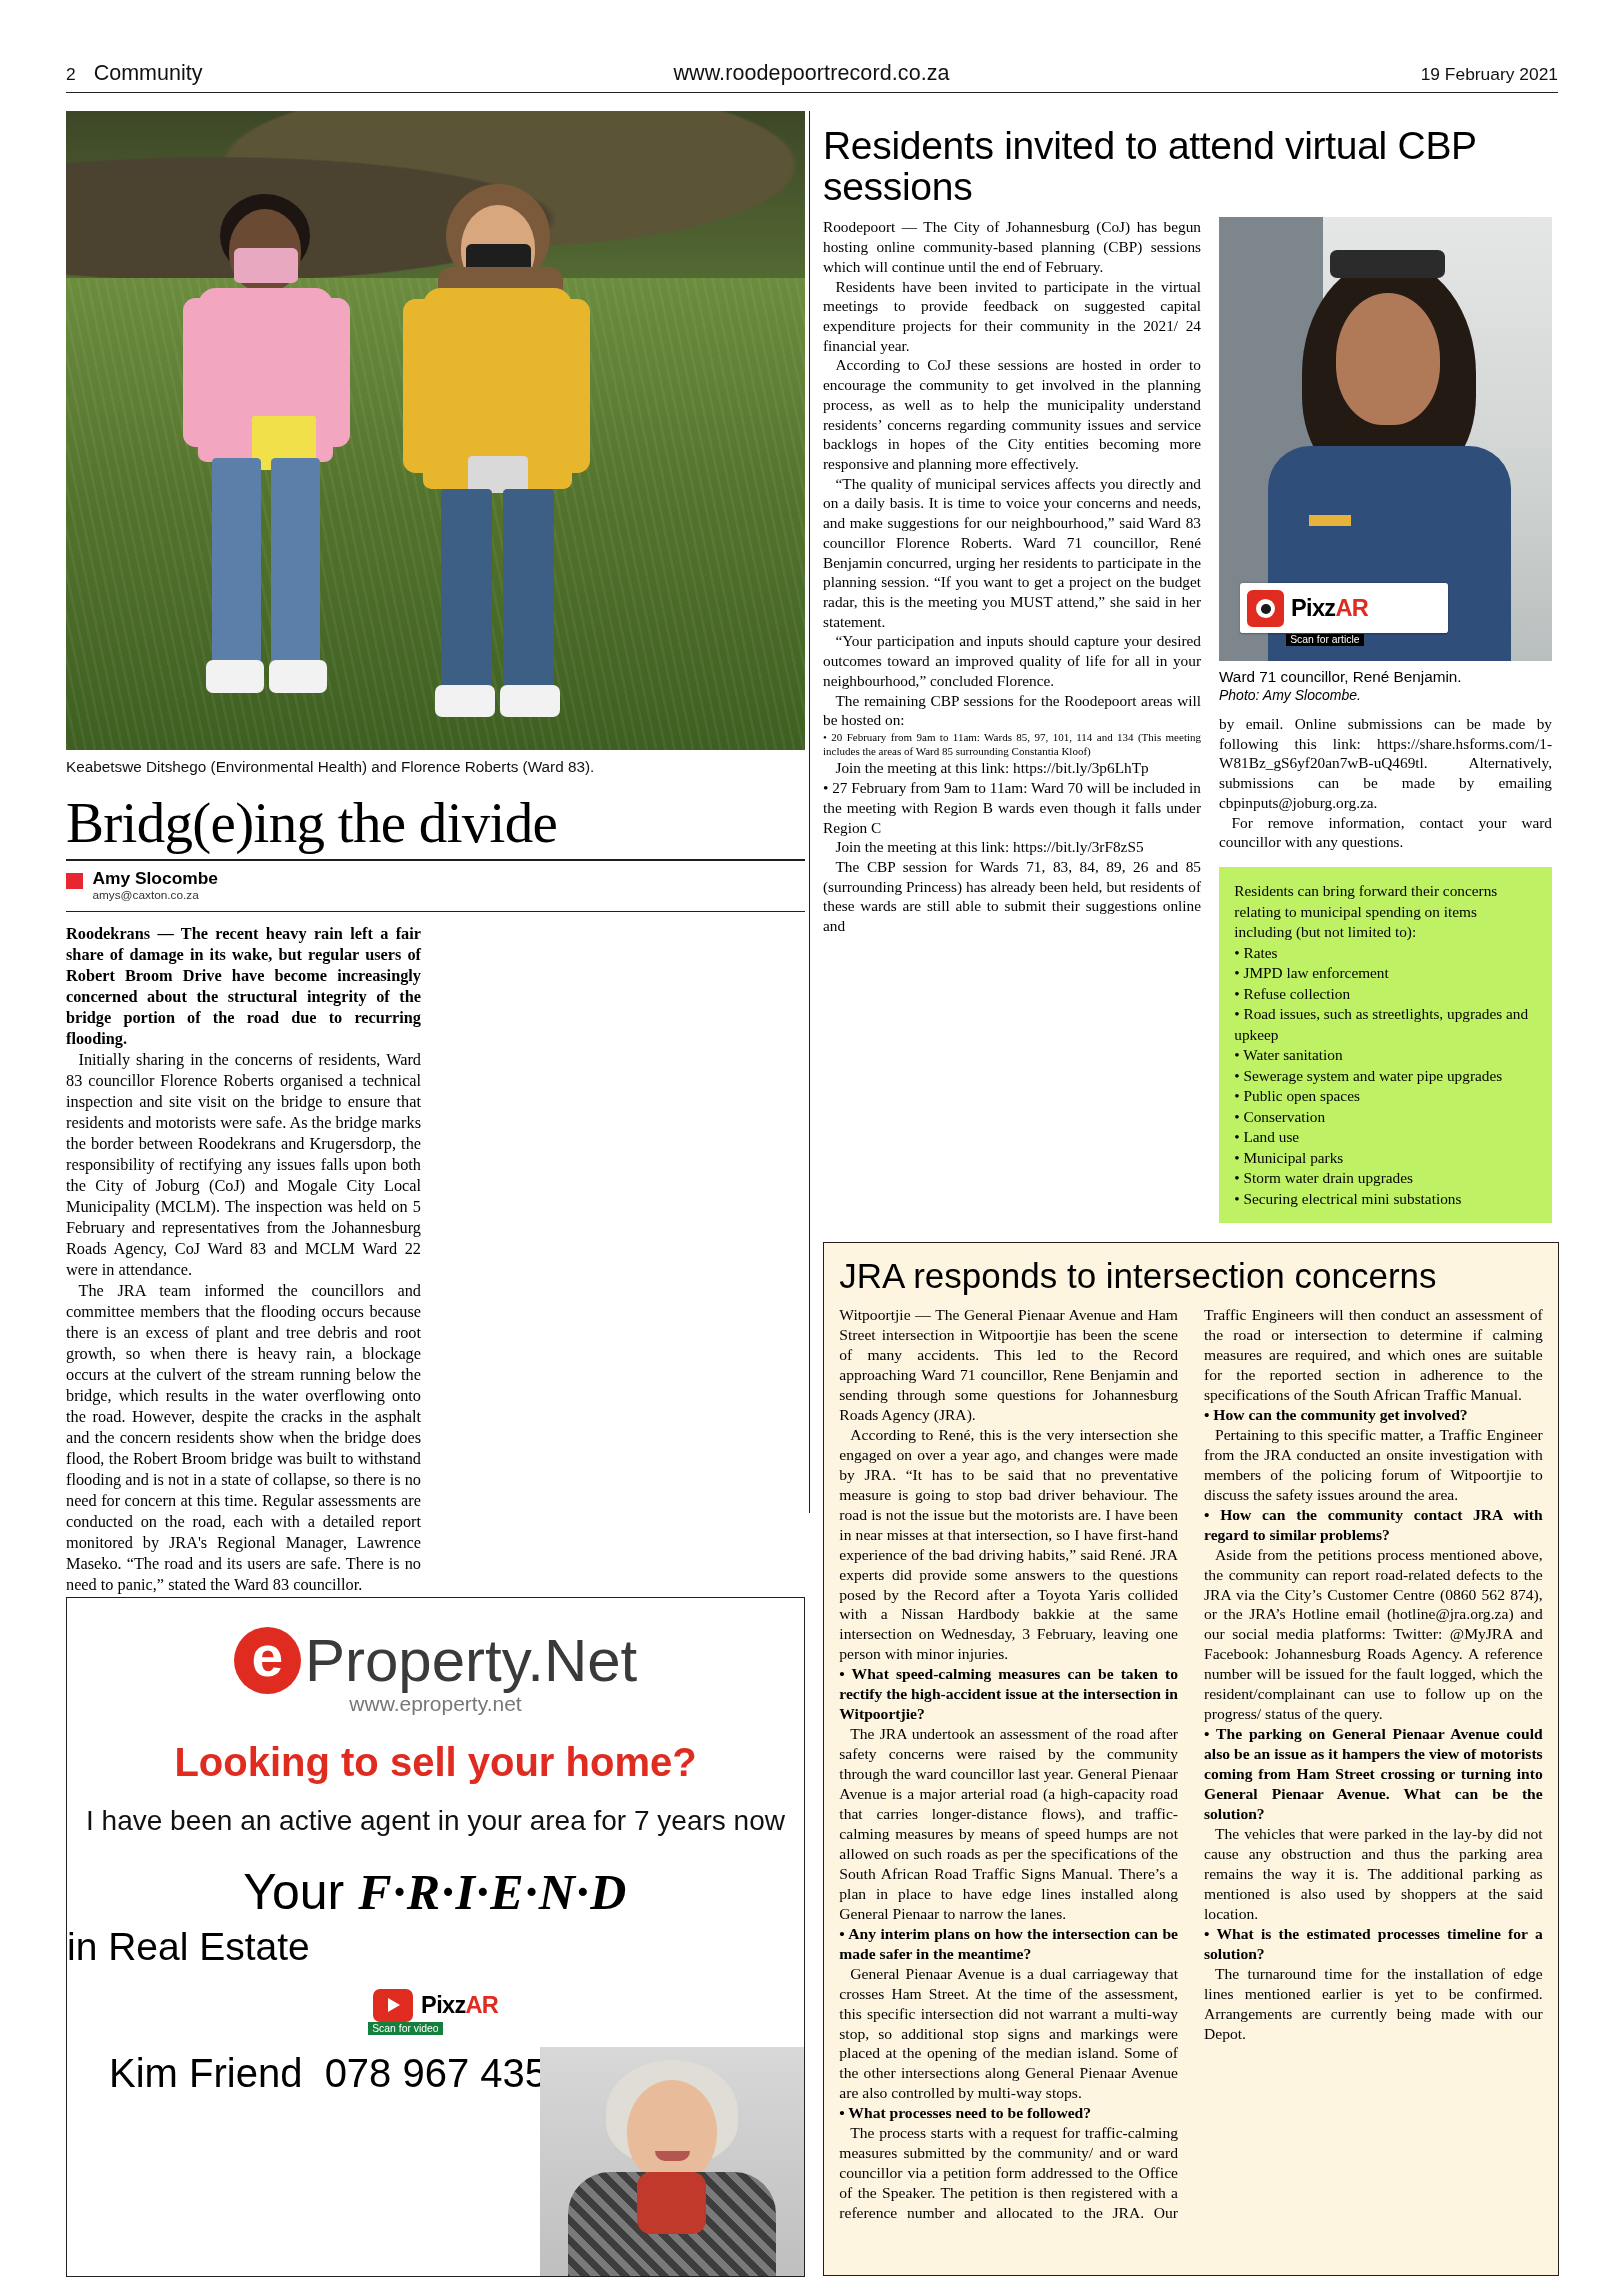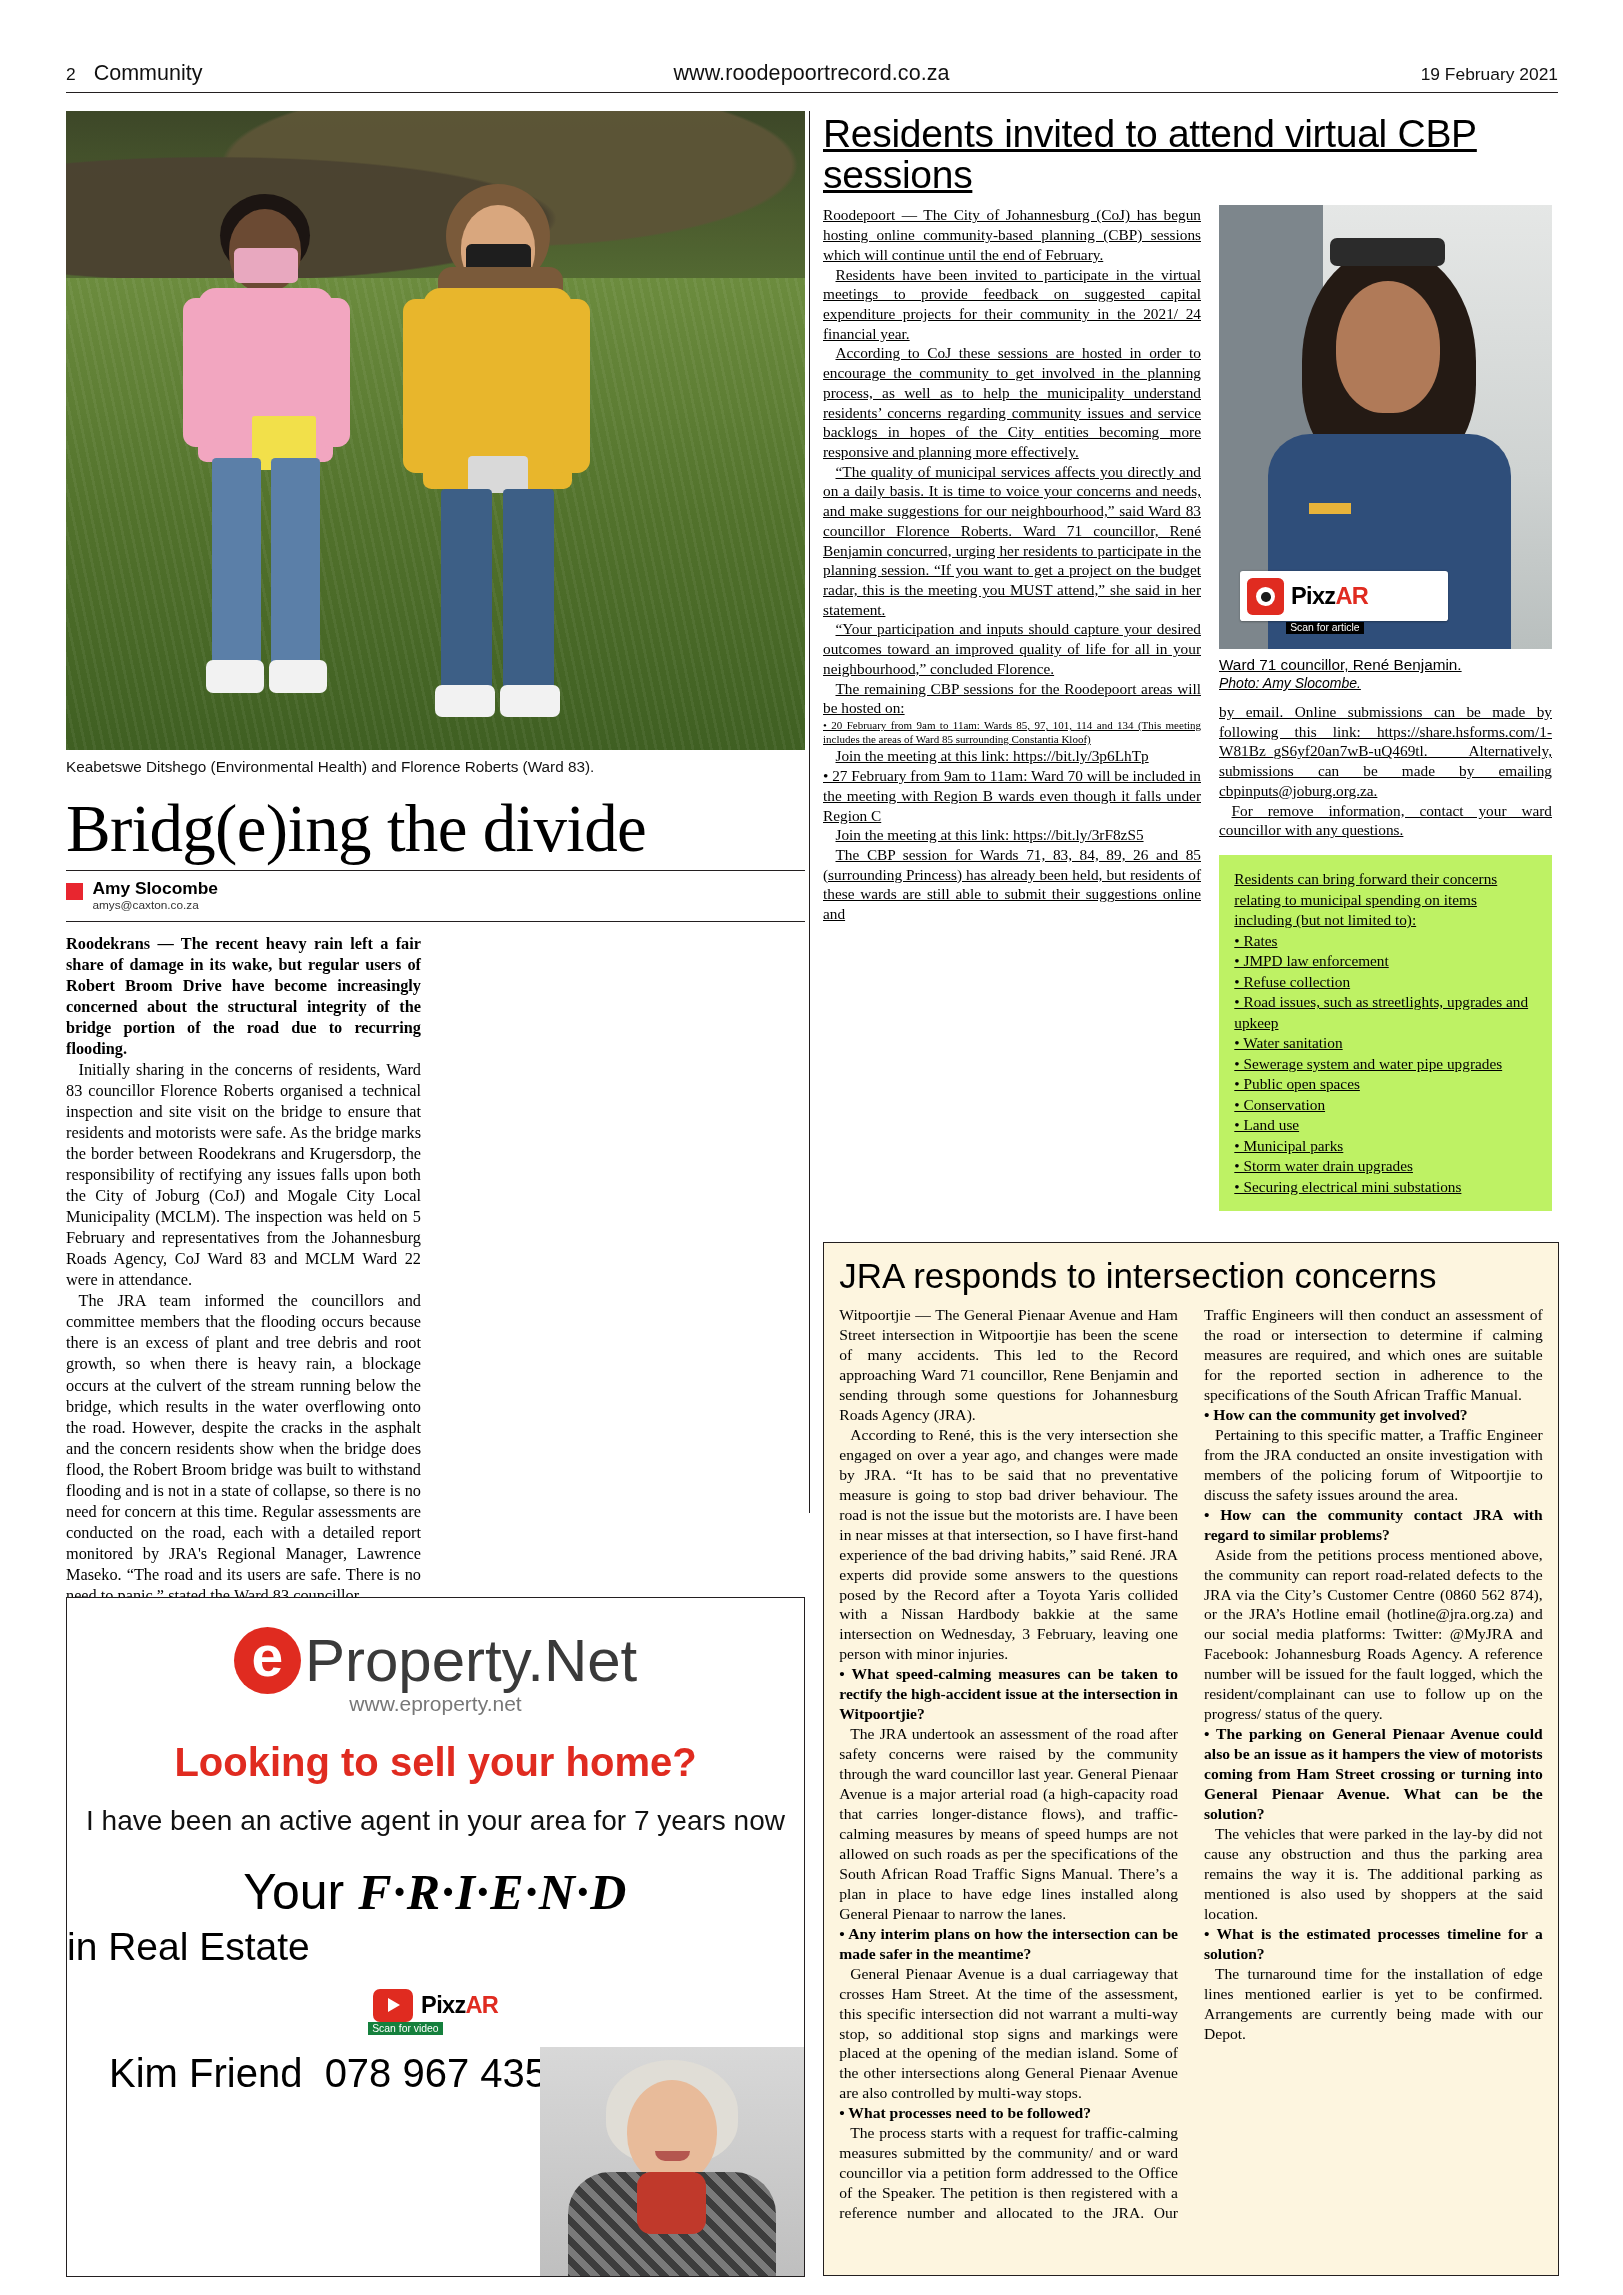--- a/index.html
+++ b/index.html
@@ -29,21 +29,21 @@
   .mh-pagenum { font-size: 17.4px; color:#111; }
   .mh-section { font-size: 21.5px; color:#111; }
   .mh-center { font-size: 21.5px; color:#111; letter-spacing:0.1px; }
   .mh-right { font-size: 17.4px; color:#111; }
   .mh-rule {
     position:absolute; left:66px; top:92px; width:1492px; height:1.4px; background:#231f20;
   }
 
   
   .leftcol { position:absolute; left:66px; top:111px; width:739px; }
-  .rightcol { position:absolute; left:823px; top:113px; width:736px;text-decoration:underline; }
+  .rightcol { position:absolute; left:823px; top:125px; width:736px; }
 
   
   .lead-photo {
     position:relative;
     width: 739px; height: 639px;
     background: linear-gradient(#6f8f4a, #55732f 40%, #3f5a24 75%, #2e4a1c);
     overflow:hidden;
   }
   .lp-bush {
     position:absolute; left:0; top:0; width:100%; height:180px;
@@ -71,21 +71,21 @@
   .arm { position:absolute; border-radius:12.5px; }
 
   .photo-caption {
     font-family:"Liberation Sans", sans-serif;
     font-size: 15.3px; color:#111; padding-top:8.3px;
   }
 
   
   .headline {
     font-family:"Liberation Serif", serif;
-    font-size: 67px; line-height:1.02; letter-spacing:-0.7px;
+    font-size: 57px; line-height:1.02; letter-spacing:-0.7px;
     margin-top: 18px; margin-bottom:7px; font-weight:400;
   }
   .byline-rule { height:1.4px; background:#231f20; margin:7px 0 8.3px 0; }
   .byline { display:flex; align-items:flex-start; gap:9.7px; margin-bottom:7px;}
   .byline-sq { width:16.7px; height:16.7px; background:#e8262f; margin-top:3.5px; flex:none;}
   .byline-name { font-family:"Liberation Sans", sans-serif; font-size:17.4px; font-weight:700; line-height:1.1;}
   .byline-email { font-family:"Liberation Sans", sans-serif; font-size:11.8px; color:#333; line-height:1.3;}
   .byline-rule2 { height:1.4px; background:#231f20; margin:5.6px 0 11px 0; }
 
   

